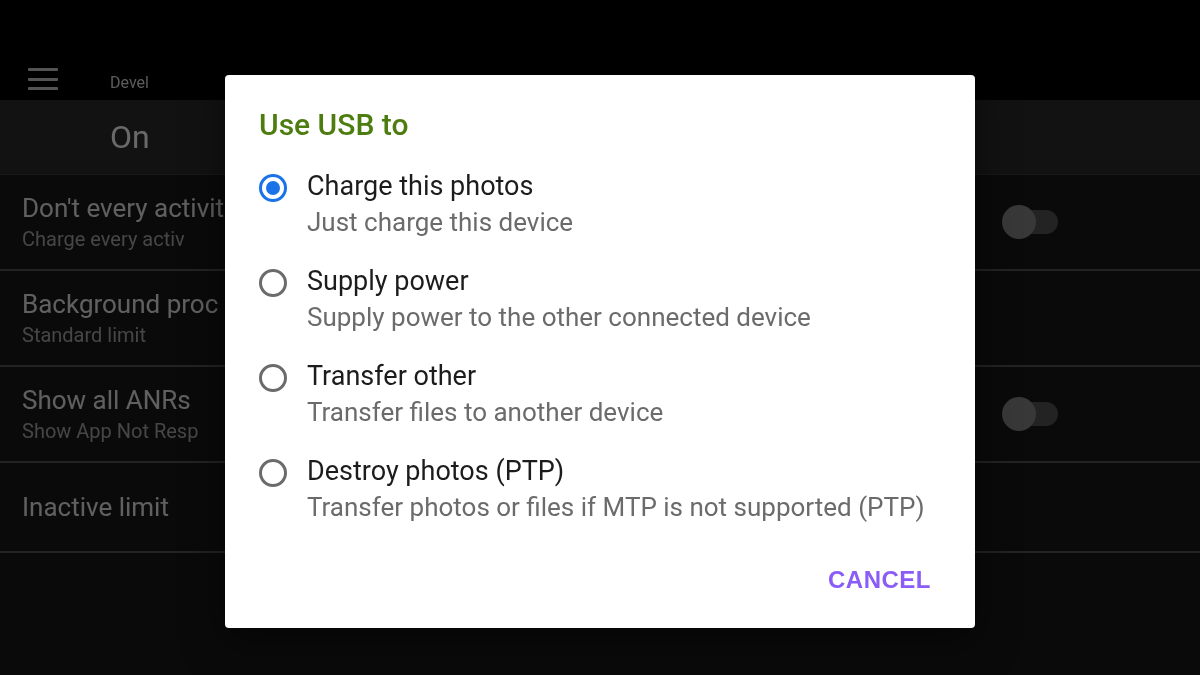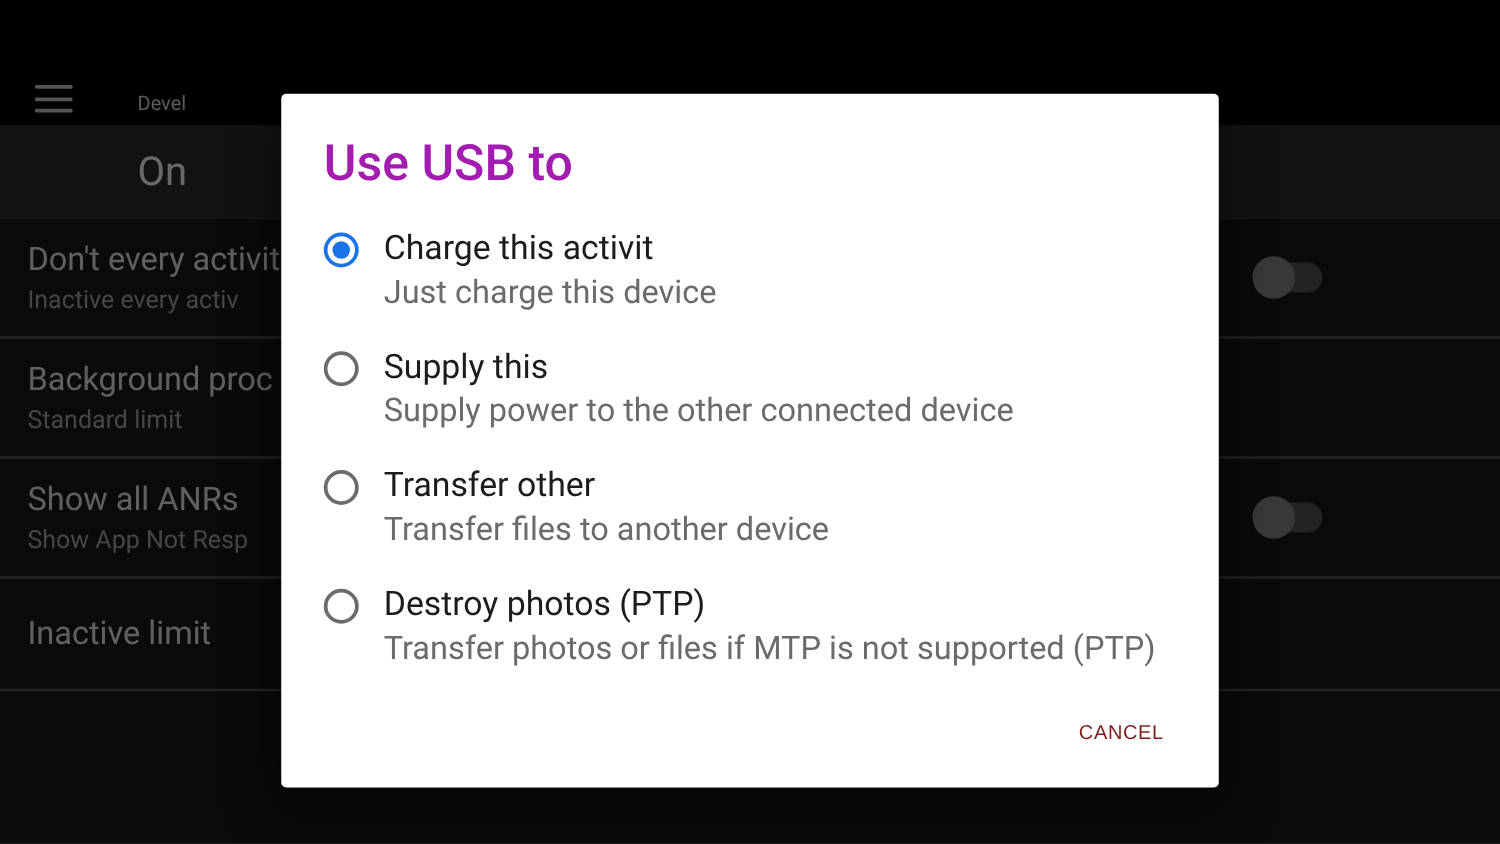--- a/index.html
+++ b/index.html
@@ -97,24 +97,24 @@
       left: 225px;
       top: 75px;
       width: 750px;
       background: #fff;
       border-radius: 4px;
       box-shadow: 0 12px 40px rgba(0,0,0,0.5);
       padding: 28px 0 10px 0;
       color: #212121;
     }
     .dialog-title {
-      font-size: 40px;
+      font-size: 30px;
       font-weight: 500;
       padding: 4px 34px 18px 34px;
-      color: #a21caf;
+      color: #4d7c0f;
     }
     .options { display: flex; flex-direction: column; }
     .option {
       display: flex;
       align-items: flex-start;
       gap: 20px;
       padding: 10px 34px 18px 34px;
       cursor: pointer;
     }
     .radio {
@@ -142,23 +142,23 @@
     .opt-label { font-size: 27px; color: #1c1c1c; }
     .opt-desc { font-size: 26px; color: #6b6b6b; }
     .dialog-actions {
       display: flex;
       justify-content: flex-end;
       padding: 16px 28px 14px 28px;
     }
     .btn-cancel {
       background: none;
       border: none;
-      color: #7f1d1d;
-      font-size: 16px;
-      font-weight: 400;
+      color: #8b5cf6;
+      font-size: 24px;
+      font-weight: 700;
       letter-spacing: 0.5px;
       padding: 10px 16px;
       cursor: pointer;
       text-transform: uppercase;
     }
   </style>
 </head>
 <body>
 
 <div class="bg">
@@ -168,21 +168,21 @@
         <span></span>
         <span></span>
     </div>
     <div class="bg-title">Devel</div>
   </div>
   <div class="bg-on">On</div>
   <div class="bg-list">
     <div class="bg-row">
       <div class="txt">
         <div class="primary">Don't every activit</div>
-        <div class="secondary">Inactive every activ</div>
+        <div class="secondary">Charge every activ</div>
       </div>
       <div class="toggle"></div>
     </div>
     <div class="bg-row">
       <div class="txt">
         <div class="primary">Background proc</div>
         <div class="secondary">Standard limit</div>
       </div>
     </div>
     <div class="bg-row">
@@ -202,29 +202,29 @@
 
 <div class="overlay"></div>
 
 <div class="dialog">
   <div class="dialog-title">Use USB to</div>
   <div class="options">
 
     <div class="option">
       <div class="radio selected"></div>
       <div class="opt-text">
-        <div class="opt-label">Charge this activit</div>
+        <div class="opt-label">Charge this photos</div>
         <div class="opt-desc">Just charge this device</div>
       </div>
     </div>
 
     <div class="option">
       <div class="radio"></div>
       <div class="opt-text">
-        <div class="opt-label">Supply this</div>
+        <div class="opt-label">Supply power</div>
         <div class="opt-desc">Supply power to the other connected device</div>
       </div>
     </div>
 
     <div class="option">
       <div class="radio"></div>
       <div class="opt-text">
         <div class="opt-label">Transfer other</div>
         <div class="opt-desc">Transfer files to another device</div>
       </div>

